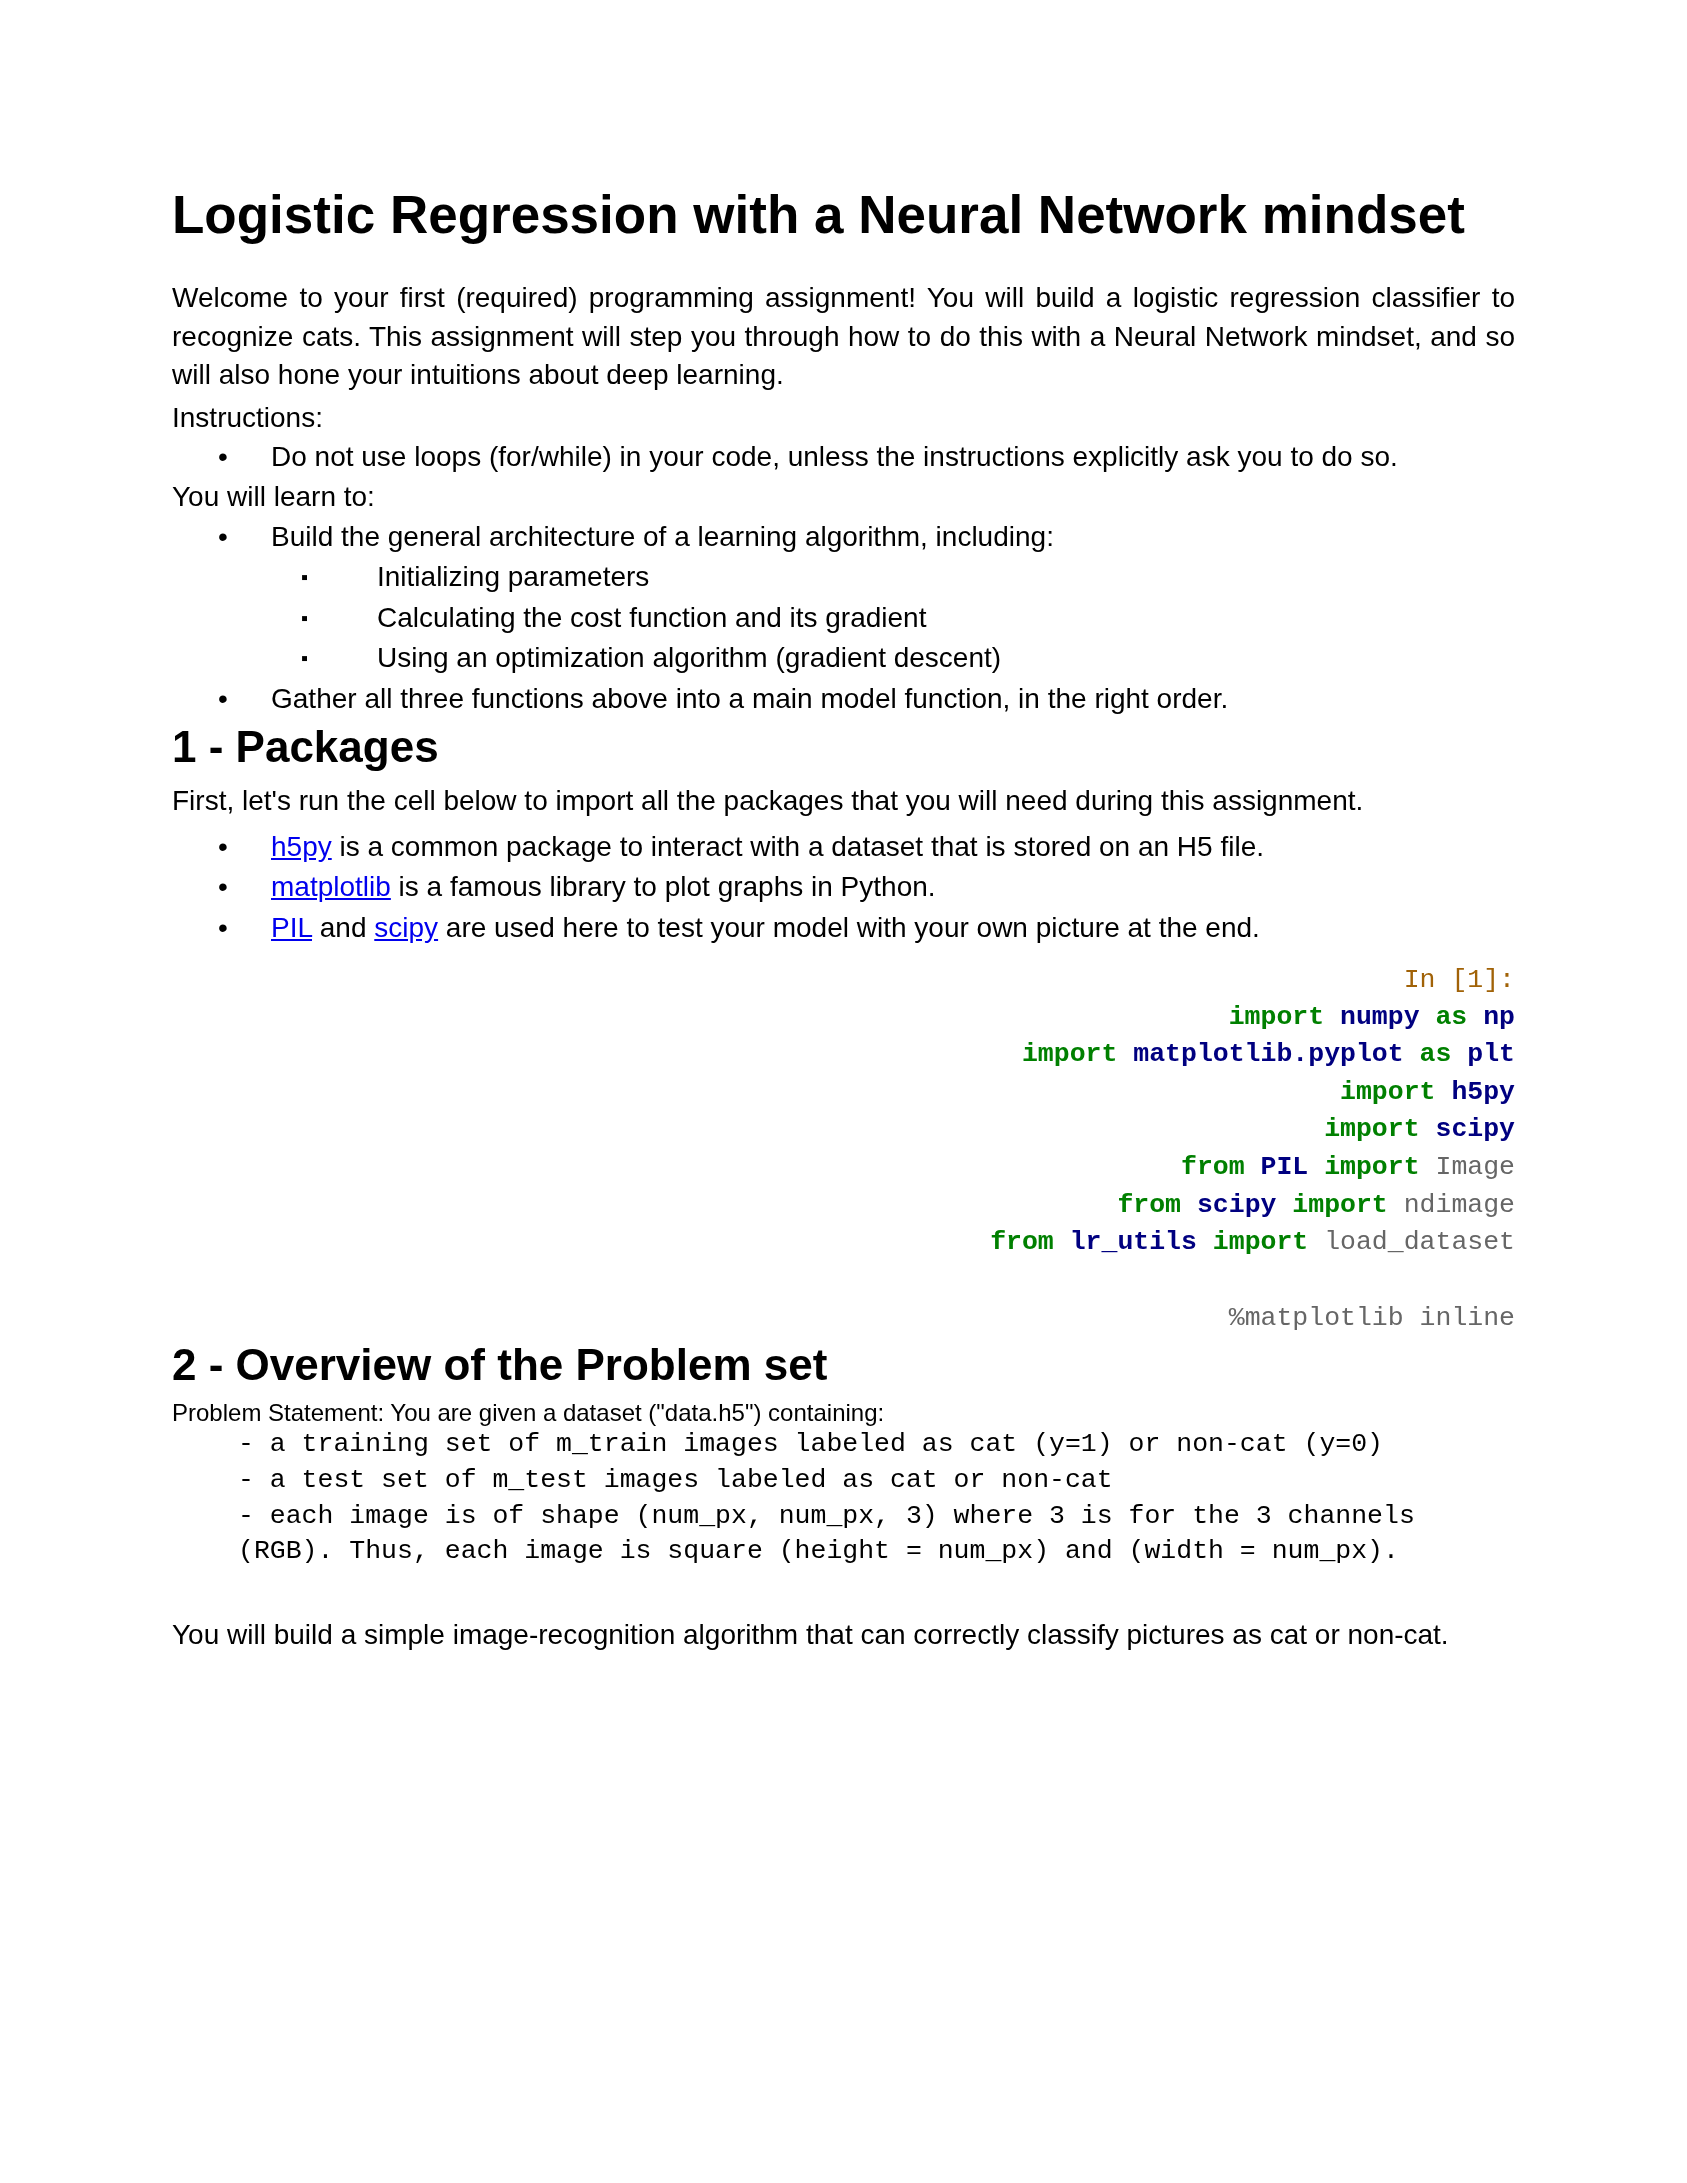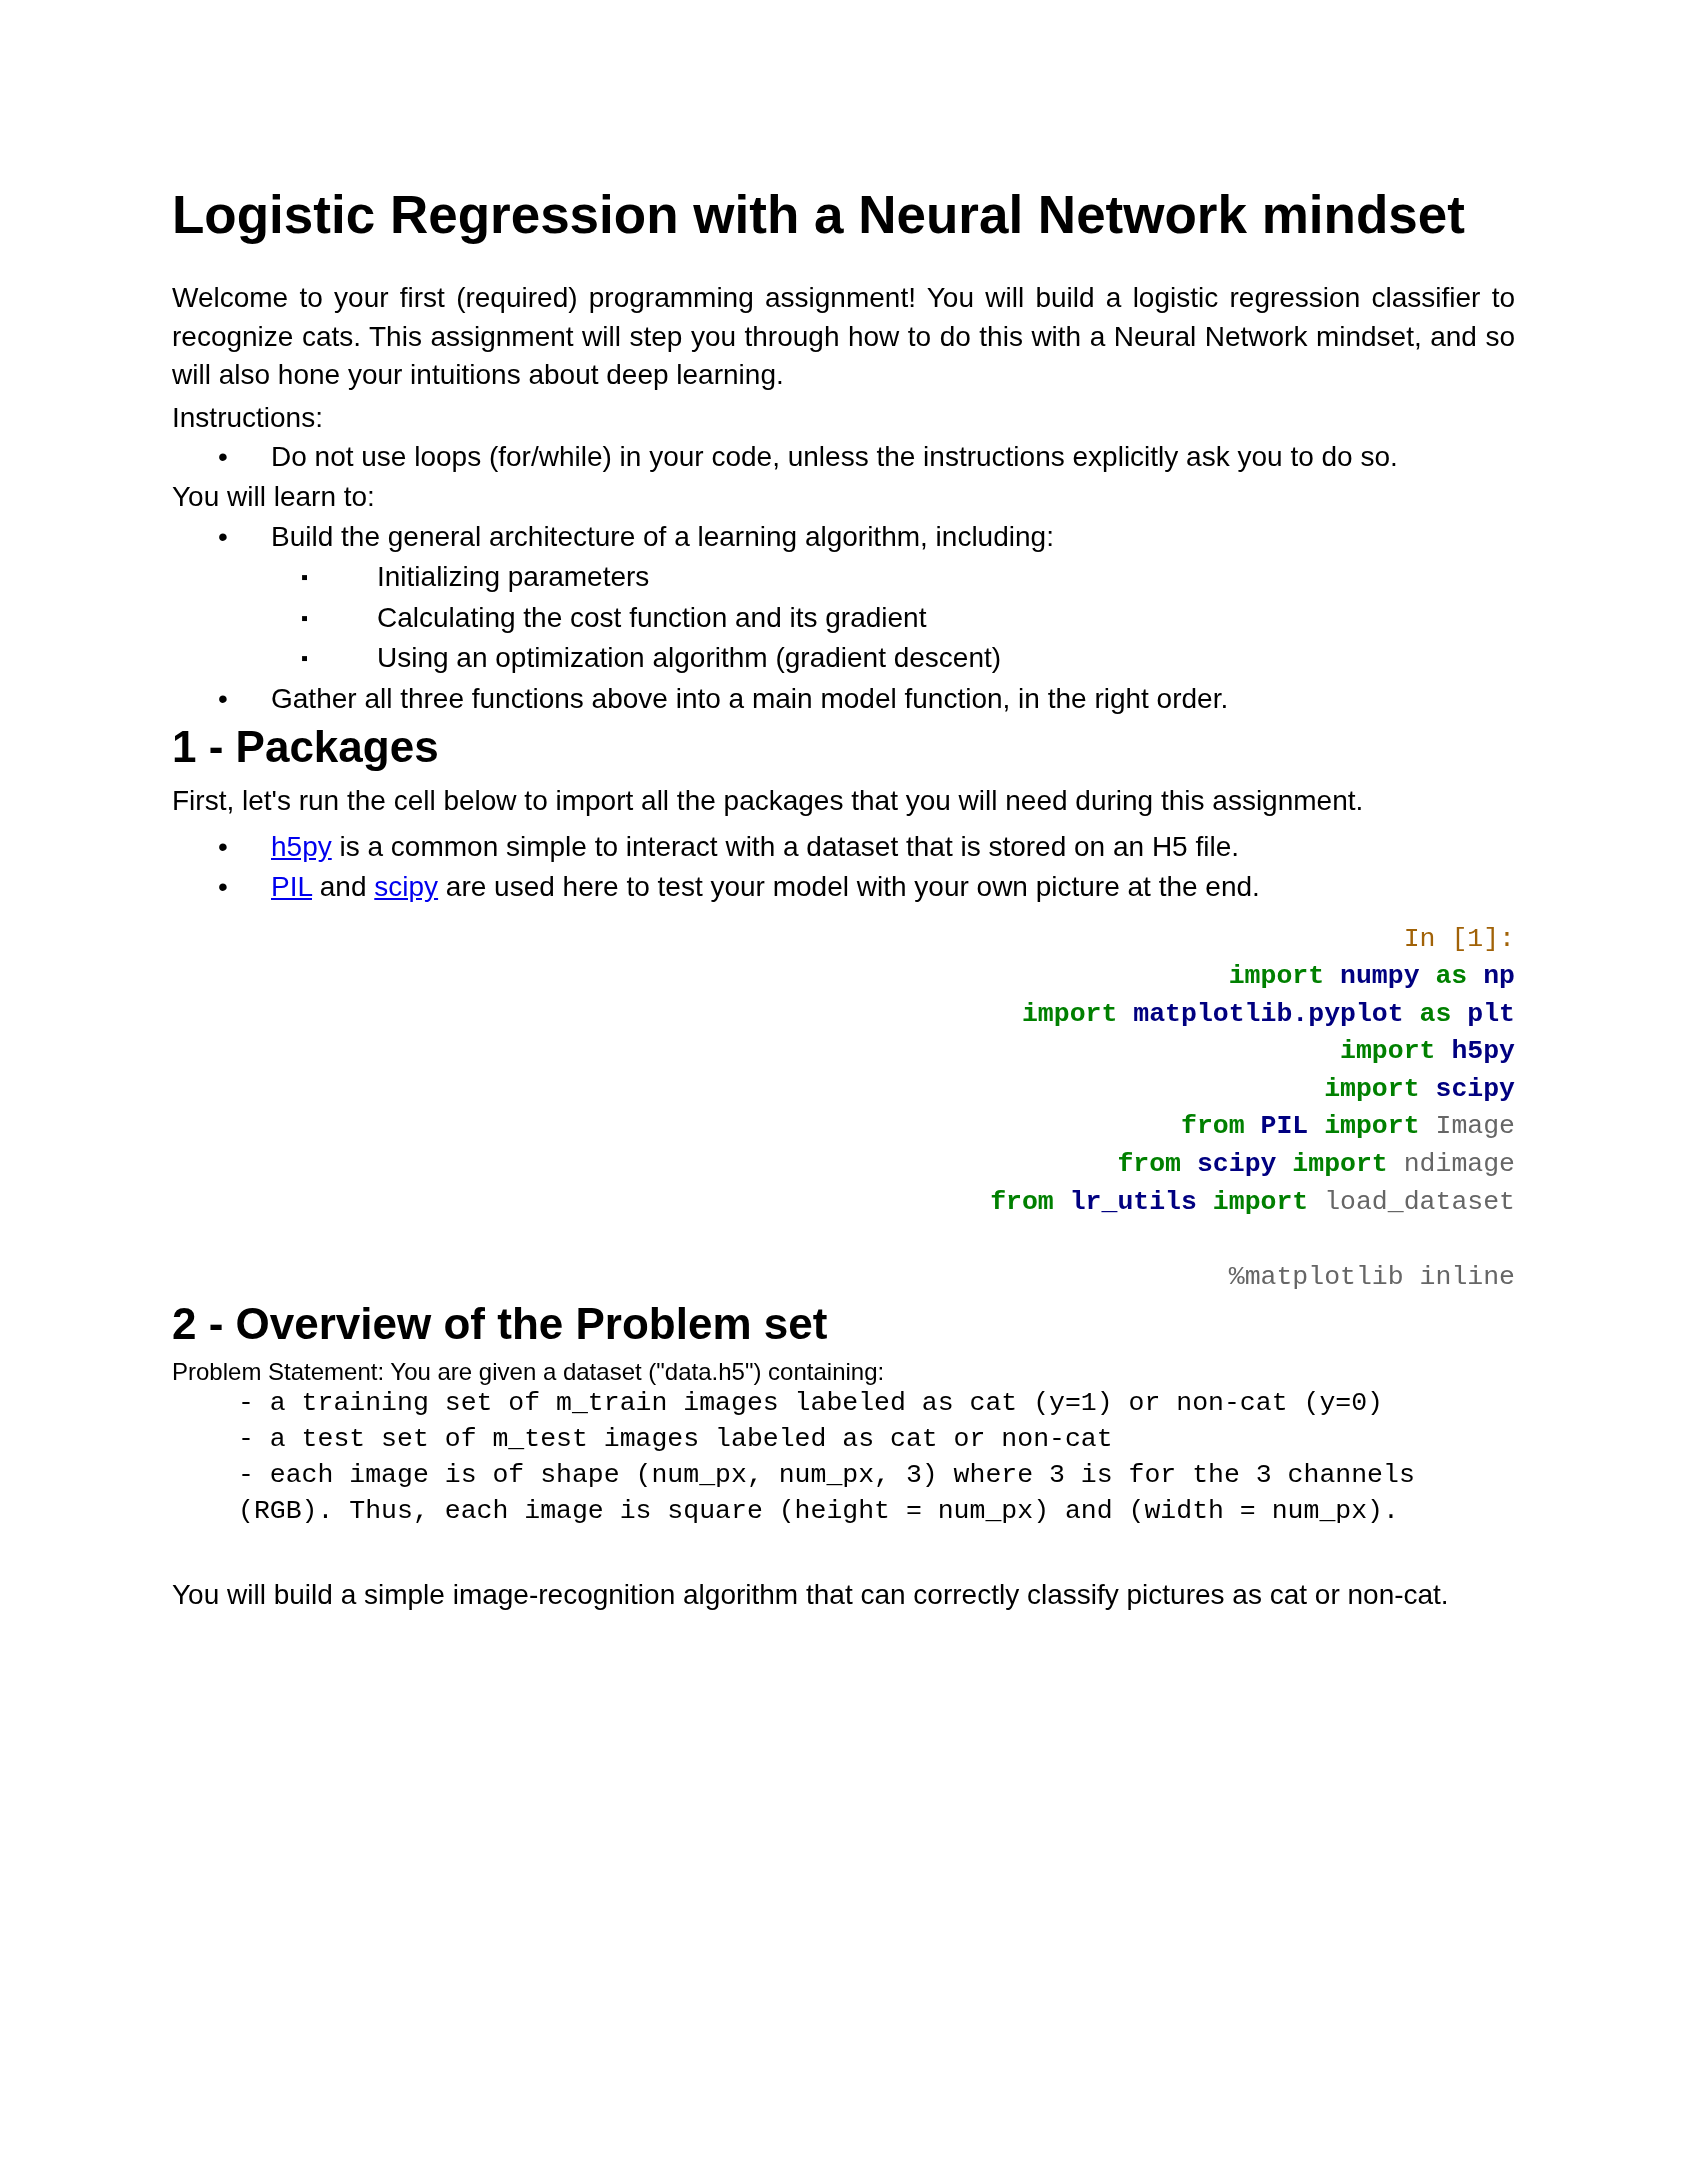--- a/index.html
+++ b/index.html
@@ -114,21 +114,22 @@
 </ul>
 <ul class="level1">
   <li>Gather all three functions above into a main model function, in the right order.</li>
 </ul>
 
 <h2>1 - Packages</h2>
 
 <p class="packages-para">First, let's run the cell below to import all the packages that you will need during this assignment.</p>
 
 <ul class="level1">
-  <li><a class="link">h5py</a><span> is a common simple to interact with a dataset that is stored on an H5 file.</span></li>
+  <li><a class="link">h5py</a><span> is a common package to interact with a dataset that is stored on an H5 file.</span></li>
+  <li><a class="link">matplotlib</a><span> is a famous library to plot graphs in Python.</span></li>
   <li><a class="link">PIL</a><span> and </span><a class="link">scipy</a><span> are used here to test your model with your own picture at the end.</span></li>
 </ul>
 
 <div class="in-label">In [1]:</div>
 
 <div class="code-block"><span class="kw-green">import</span> <span class="kw-blue">numpy</span> <span class="kw-green">as</span> <span class="kw-blue">np</span>
 <span class="kw-green">import</span> <span class="kw-blue">matplotlib.pyplot</span> <span class="kw-green">as</span> <span class="kw-blue">plt</span>
 <span class="kw-green">import</span> <span class="kw-blue">h5py</span>
 <span class="kw-green">import</span> <span class="kw-blue">scipy</span>
 <span class="kw-green">from</span> <span class="kw-blue">PIL</span> <span class="kw-green">import</span> <span class="kw-grey">Image</span>

